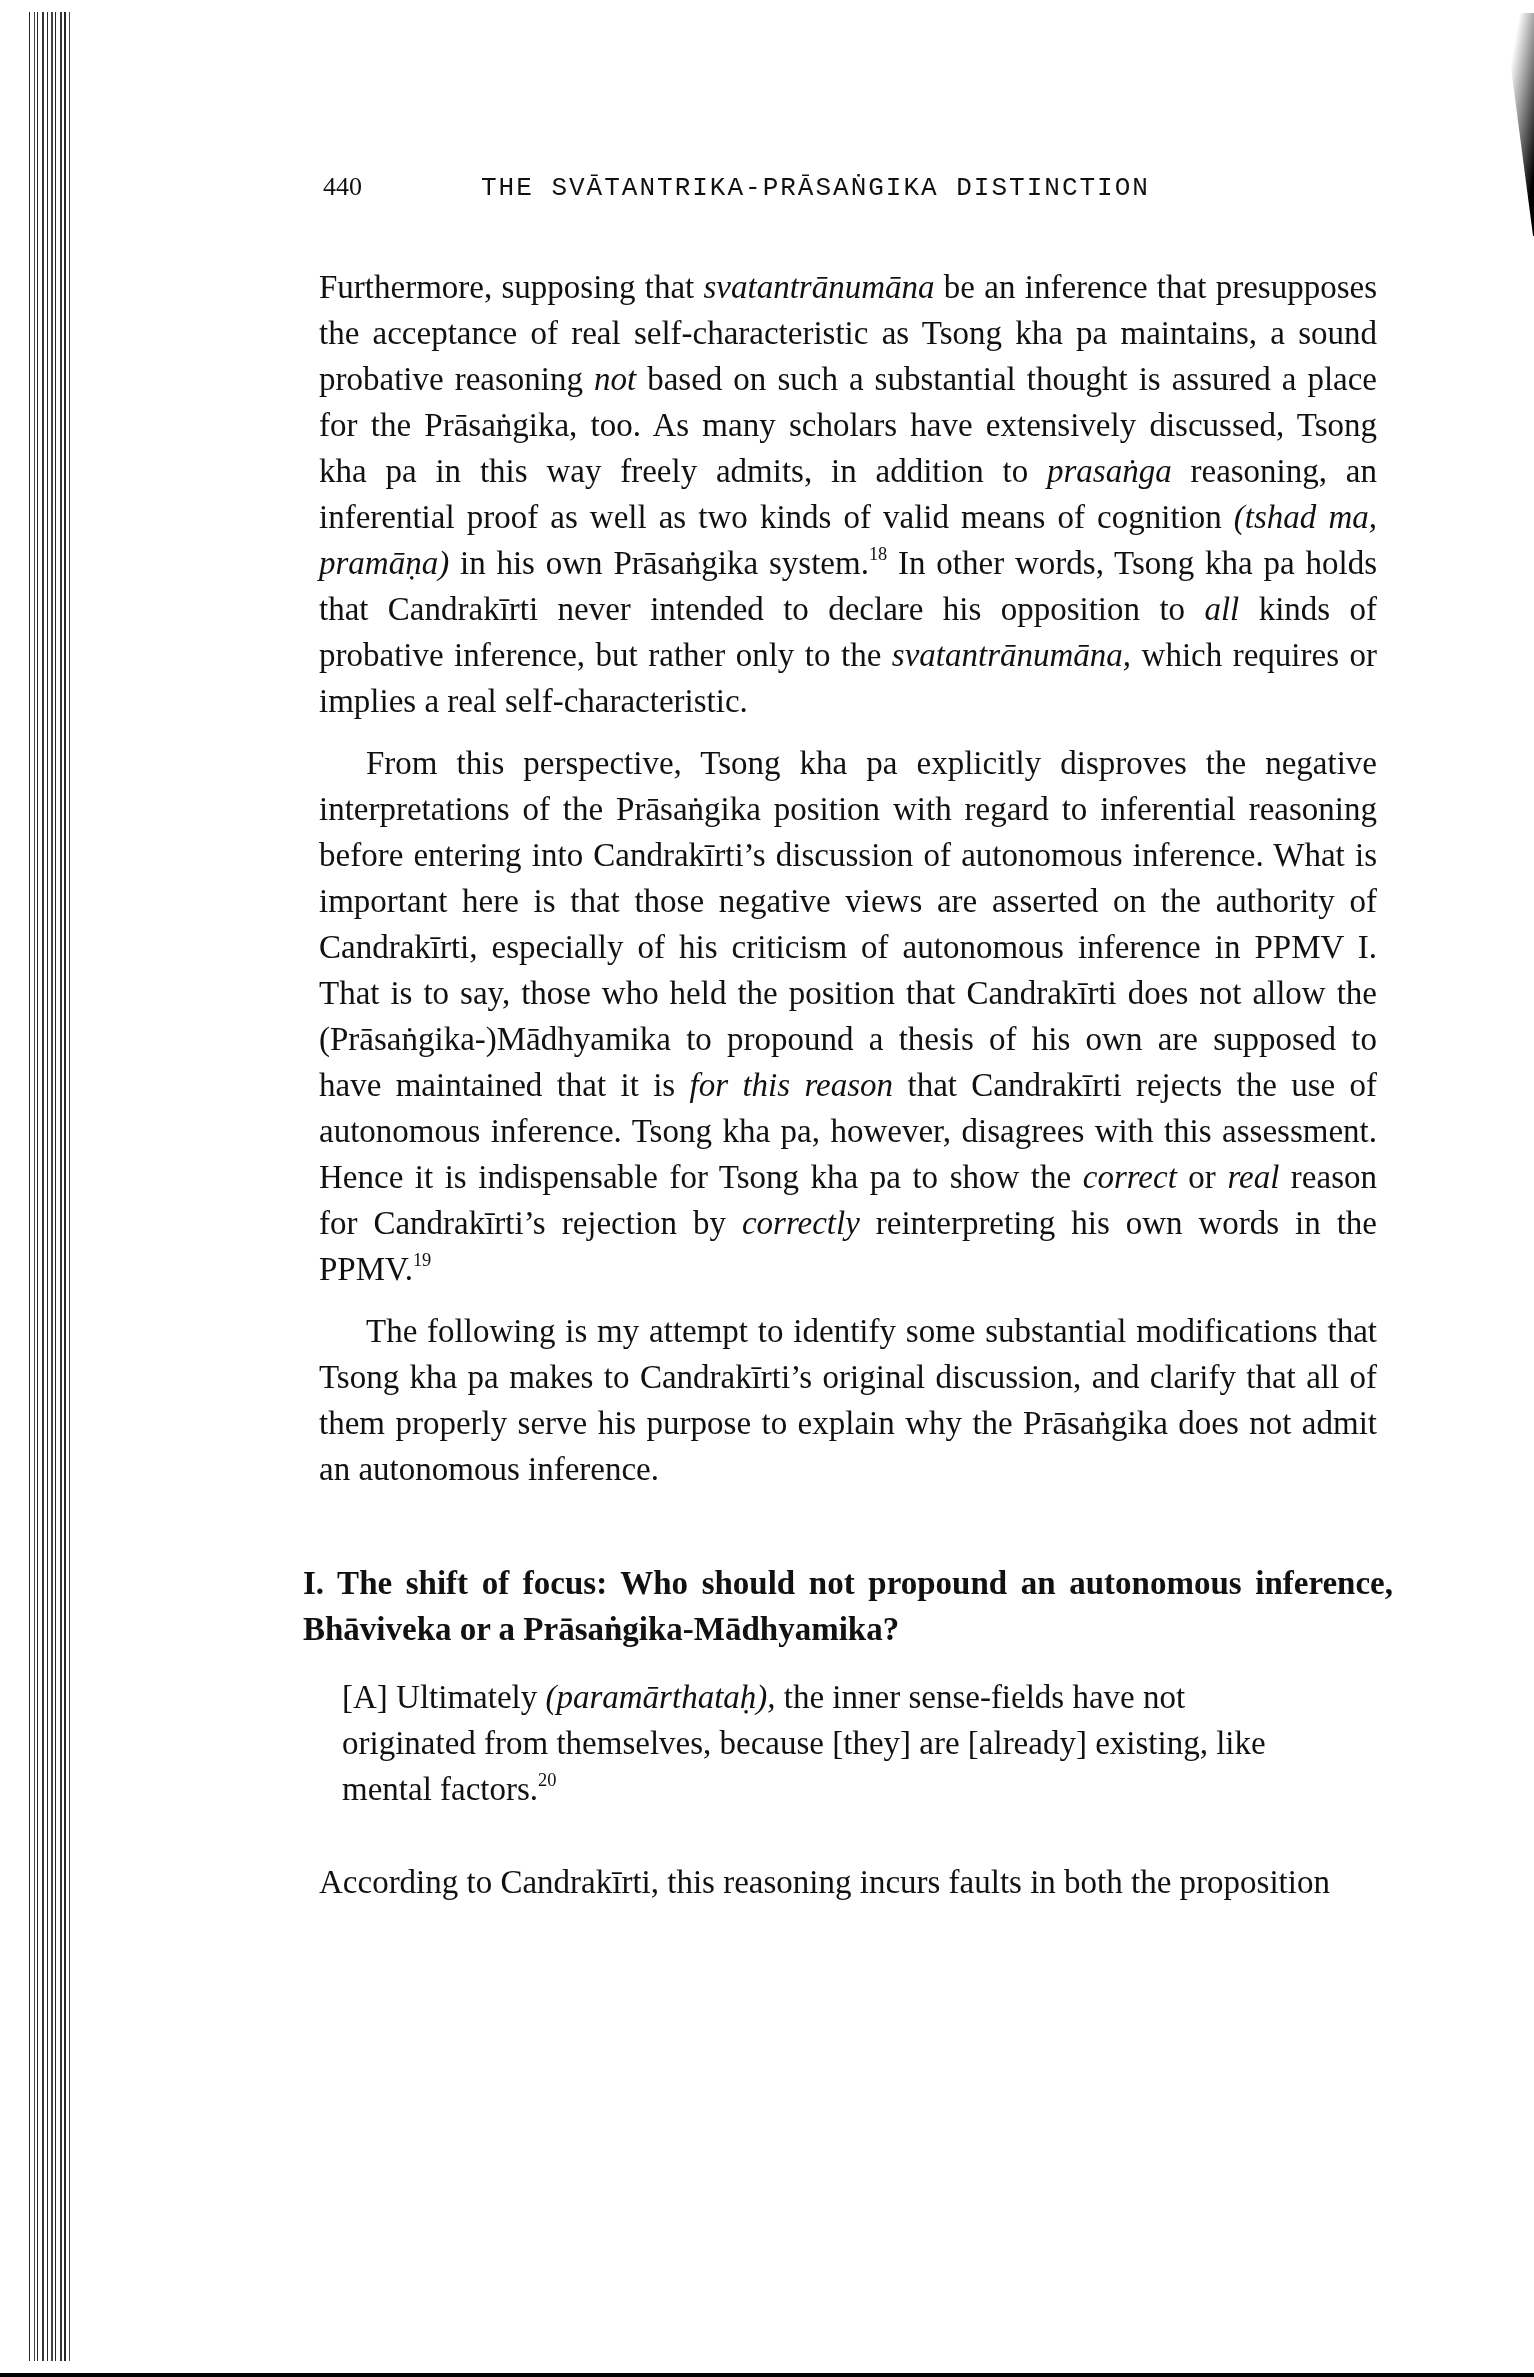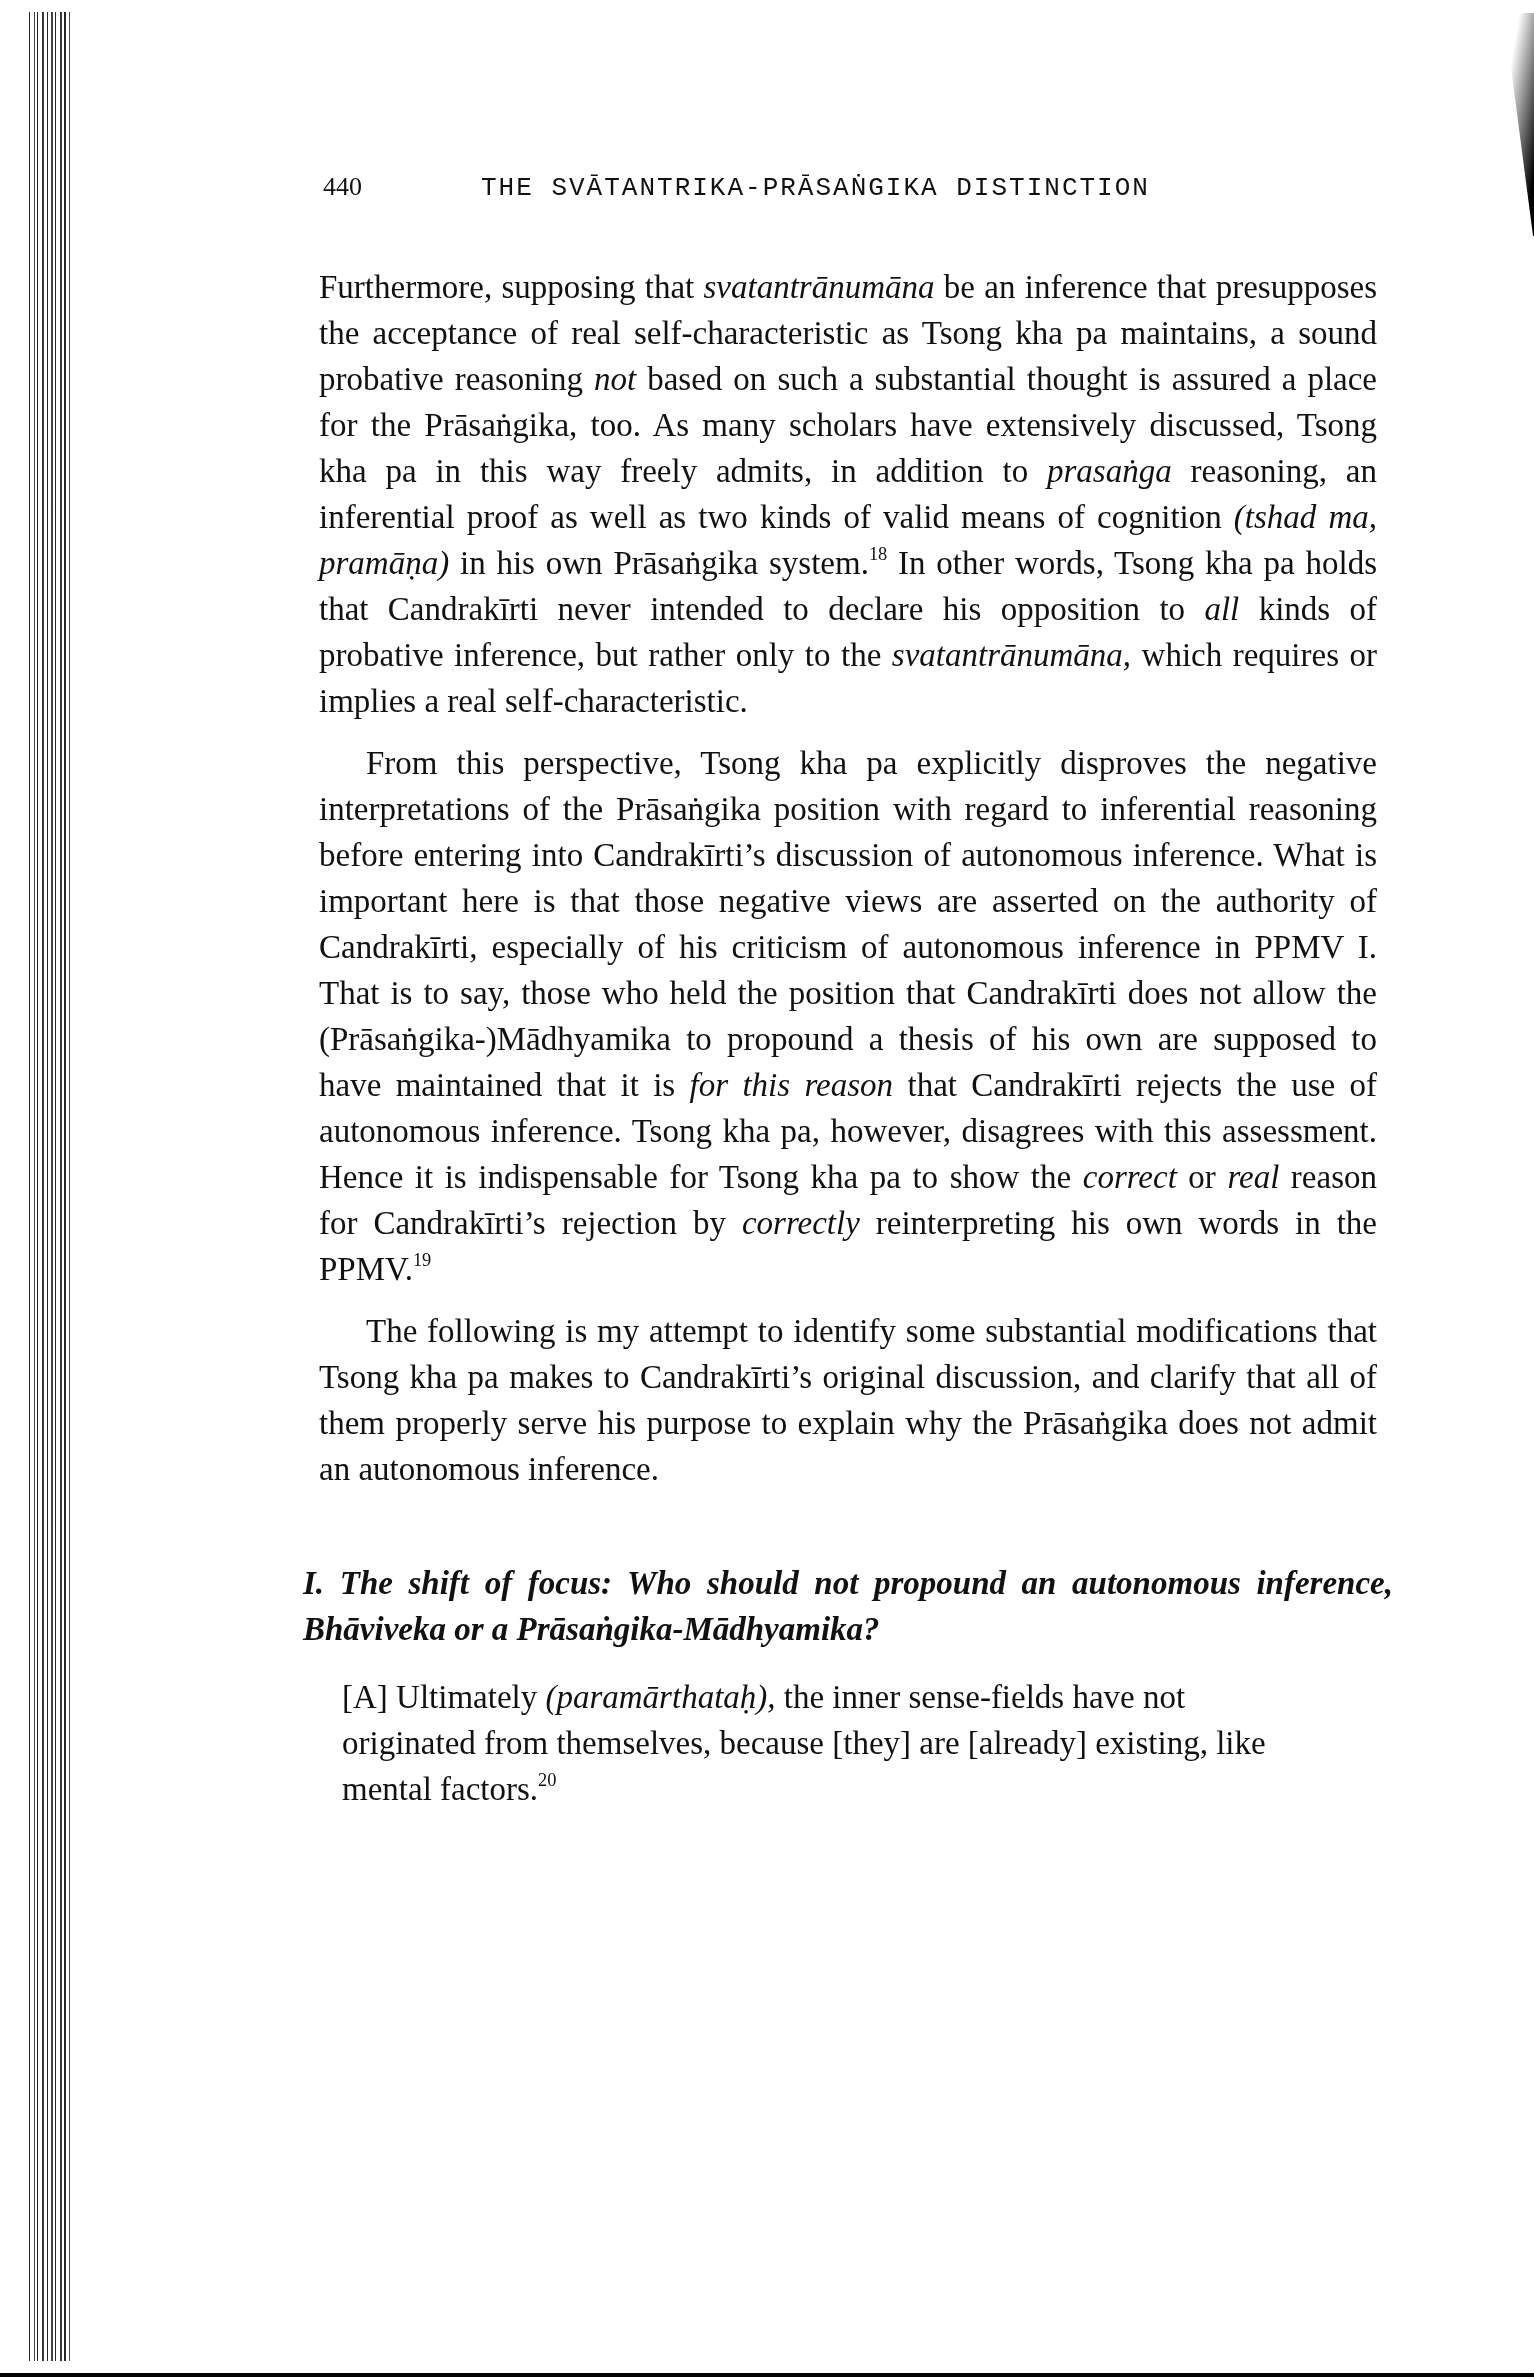--- a/index.html
+++ b/index.html
@@ -42,21 +42,21 @@
     position: absolute; left: 303px; top: 248px; width: 1090px;
     font-size: 33px; line-height: 46px;
   }
   .text-block p { margin: 16px; text-align: justify; text-align-last: left; }
   .text-block p.indent { text-indent: 47px; }
   .text-block em { font-style: italic; }
   .text-block sup { font-size: 18.4px; line-height: 0; vertical-align: 14.4px; }
 
   .section-heading {
     margin: 68px 0 14.4px 0 !important;
-    font-style: italic; font-weight: bold;
+    font-weight: bold;
     text-align: center;
   }
   .block-quote {
     margin: 22px 72px 26px 39px !important;
     text-align: left !important;
   }
   .after-quote { margin-top: 47px !important; }
 </style>
 </head>
 <body>
@@ -72,14 +72,15 @@
 <main class="text-block">
   <p><span>Furthermore, supposing that </span><em>svatantrānumāna</em><span> be an inference that presupposes the acceptance of real self-characteristic as Tsong kha pa maintains, a sound probative reasoning </span><em>not</em><span> based on such a substantial thought is assured a place for the Prāsaṅgika, too. As many scholars have extensively discussed, Tsong kha pa in this way freely admits, in addition to </span><em>prasaṅga</em><span> reasoning, an inferential proof as well as two kinds of valid means of cognition </span><em>(tshad ma, pramāṇa)</em><span> in his own Prāsaṅgika system.</span><sup>18</sup><span> In other words, Tsong kha pa holds that Candrakīrti never intended to declare his opposition to </span><em>all</em><span> kinds of probative inference, but rather only to the </span><em>svatantrānumāna,</em><span> which requires or implies a real self-characteristic.</span></p>
   <p class="indent"><span>From this perspective, Tsong kha pa explicitly disproves the negative interpretations of the Prāsaṅgika position with regard to inferential reasoning before entering into Candrakīrti’s discussion of autonomous inference. What is important here is that those negative views are asserted on the authority of Candrakīrti, especially of his criticism of autonomous inference in PPMV I. That is to say, those who held the position that Candrakīrti does not allow the (Prāsaṅgika-)Mādhyamika to propound a thesis of his own are supposed to have maintained that it is </span><em>for this reason</em><span> that Candrakīrti rejects the use of autonomous inference. Tsong kha pa, however, disagrees with this assessment. Hence it is indispensable for Tsong kha pa to show the </span><em>correct</em><span> or </span><em>real</em><span> reason for Candrakīrti’s rejection by </span><em>correctly</em><span> reinterpreting his own words in the PPMV.</span><sup>19</sup></p>
   <p class="indent"><span>The following is my attempt to identify some substantial modifications that Tsong kha pa makes to Candrakīrti’s original discussion, and clarify that all of them properly serve his purpose to explain why the Prāsaṅgika does not admit an autonomous inference.</span></p>
 
   <p class="section-heading">I. The shift of focus: Who should not propound an autonomous inference, Bhāviveka or a Prāsaṅgika-Mādhyamika?</p>
 
 
   <p class="block-quote"><span>[A] Ultimately </span><em>(paramārthataḥ),</em><span> the inner sense-fields have not originated from themselves, because [they] are [already] existing, like mental factors.</span><sup>20</sup></p>
 
+  <p class="after-quote">According to Candrakīrti, this reasoning incurs faults in both the proposition</p>
 </main>
 
 
 </body></html>

